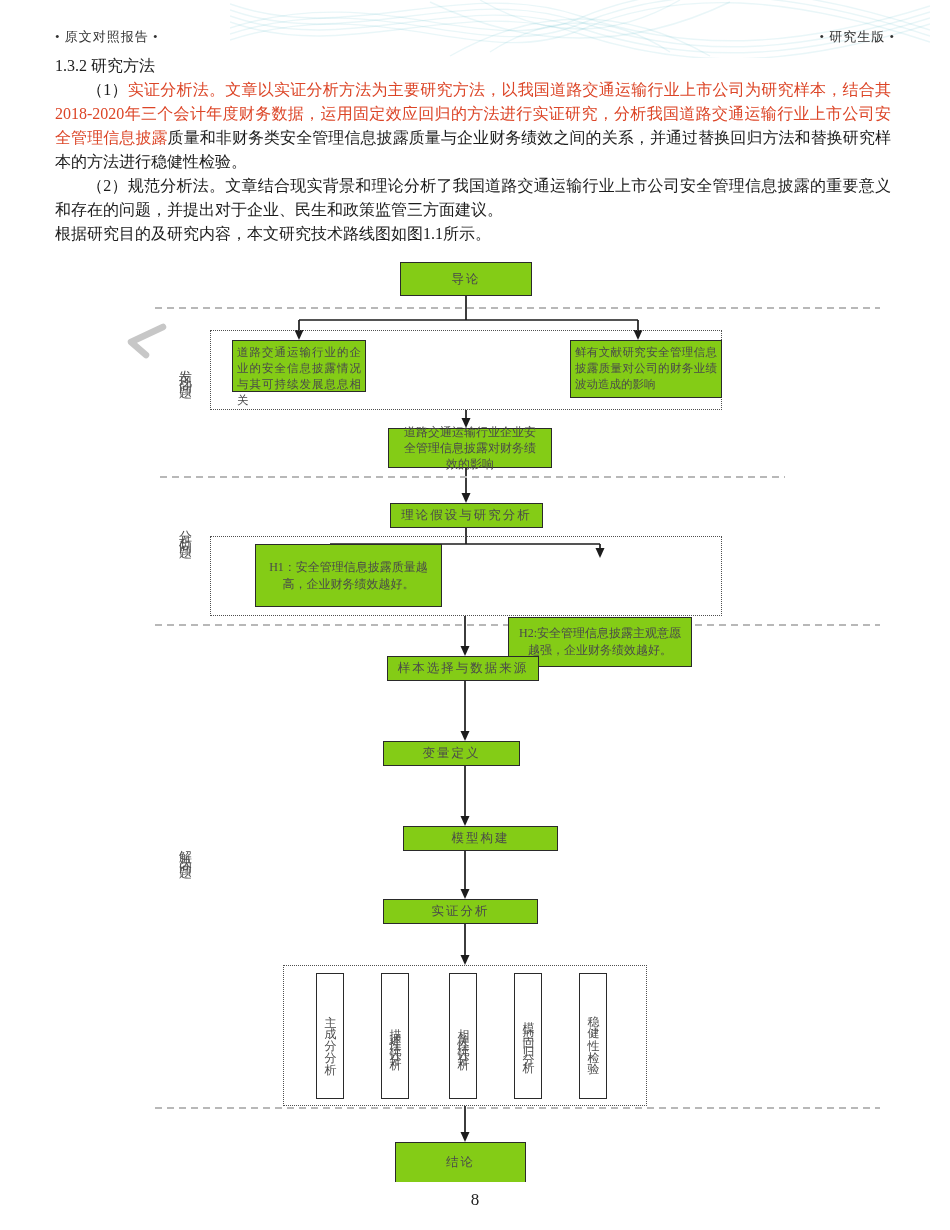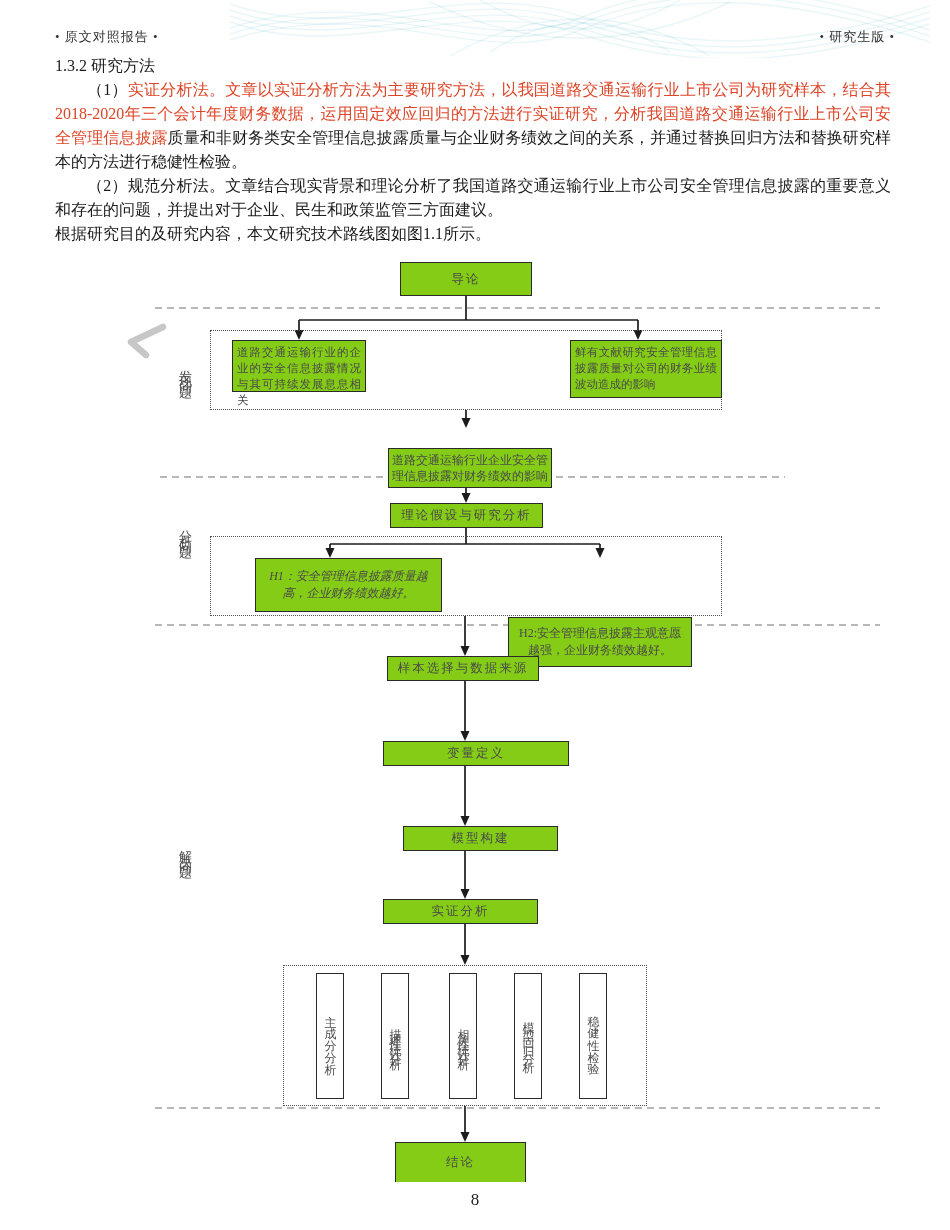--- a/index.html
+++ b/index.html
@@ -19,21 +19,21 @@
   .content p{margin:0;}
   .indent{text-indent:2em;}
   .red{color:#dc4527;}
 
   
   .node{position:absolute;box-sizing:border-box;background:#84cc16;border:1.6px solid #2a2a2a;
         color:#4a4a4a;display:flex;align-items:center;justify-content:center;
         text-align:center;font-size:12.5px;letter-spacing:2px;line-height:1.3;}
   .node.small3{font-size:11.5px;line-height:16px;letter-spacing:0;text-align:justify;
                padding:3px 4px;align-items:flex-start;}
-  .node.two{font-size:12px;letter-spacing:0;line-height:16px;padding:2px;margin-top:20px;}
+  .node.two{font-size:12px;letter-spacing:0;line-height:16px;padding:10px;}
   .node.hyp{font-size:12px;letter-spacing:0;line-height:17px;padding:0 6px;}
   .node.cut{border-bottom:none;align-items:flex-start;padding-top:11px;}
 
   .holder{position:absolute;border:1.5px dotted #4f4f4f;box-sizing:border-box;}
   .sep{position:absolute;height:2px;
        background:repeating-linear-gradient(90deg,#b8b8b8 0 7px,transparent 7px 12px);}
   .stage{position:absolute;writing-mode:vertical-rl;font-size:13px;letter-spacing:0.4em;
          color:#4c4c4c;}
 
   .vbox{position:absolute;box-sizing:border-box;border:1.6px solid #2a2a2a;background:#fff;
@@ -123,27 +123,27 @@
   <div class="node" style="left:400px;top:262px;width:132px;height:34px;">导论</div>
 
   <div class="node small3" style="left:232px;top:340px;width:134px;height:52px;">道路交通运输行业的企业的安全信息披露情况与其可持续发展息息相关</div>
 
   <div class="node small3" style="left:570px;top:340px;width:152px;height:58px;">鲜有文献研究安全管理信息披露质量对公司的财务业绩波动造成的影响</div>
 
   <div class="node two" style="left:388px;top:428px;width:164px;height:40px;">道路交通运输行业企业安全管理信息披露对财务绩效的影响</div>
 
   <div class="node" style="left:390px;top:503px;width:153px;height:25px;">理论假设与研究分析</div>
 
-  <div class="node hyp" style="left:255px;top:558px;width:187px;height:54px;font-style:italic;">H1：安全管理信息披露质量越高，企业财务绩效越好。</div>
+  <div class="node hyp" style="left:255px;top:544px;width:187px;height:63px;">H1：安全管理信息披露质量越高，企业财务绩效越好。</div>
 
   <div class="node hyp" style="left:508px;top:580px;width:184px;height:50px;margin-top:37px;">H2:安全管理信息披露主观意愿越强，企业财务绩效越好。</div>
 
   <div class="node" style="left:387px;top:656px;width:152px;height:25px;">样本选择与数据来源</div>
 
-  <div class="node" style="left:383px;top:741px;width:186px;height:25px;">变量定义</div>
+  <div class="node" style="left:383px;top:741px;width:137px;height:25px;">变量定义</div>
 
   <div class="node" style="left:403px;top:826px;width:155px;height:25px;">模型构建</div>
 
   <div class="node" style="left:383px;top:899px;width:155px;height:25px;">实证分析</div>
 
   <div class="vbox ls5" style="left:316px;">主成分分析</div>
   <div class="vbox ls7" style="left:381px;">描述性统计分析</div>
   <div class="vbox ls7" style="left:449px;">相关性统计分析</div>
   <div class="vbox ls6" style="left:514px;">模型回归分析</div>
   <div class="vbox ls5" style="left:579px;">稳健性检验</div>

